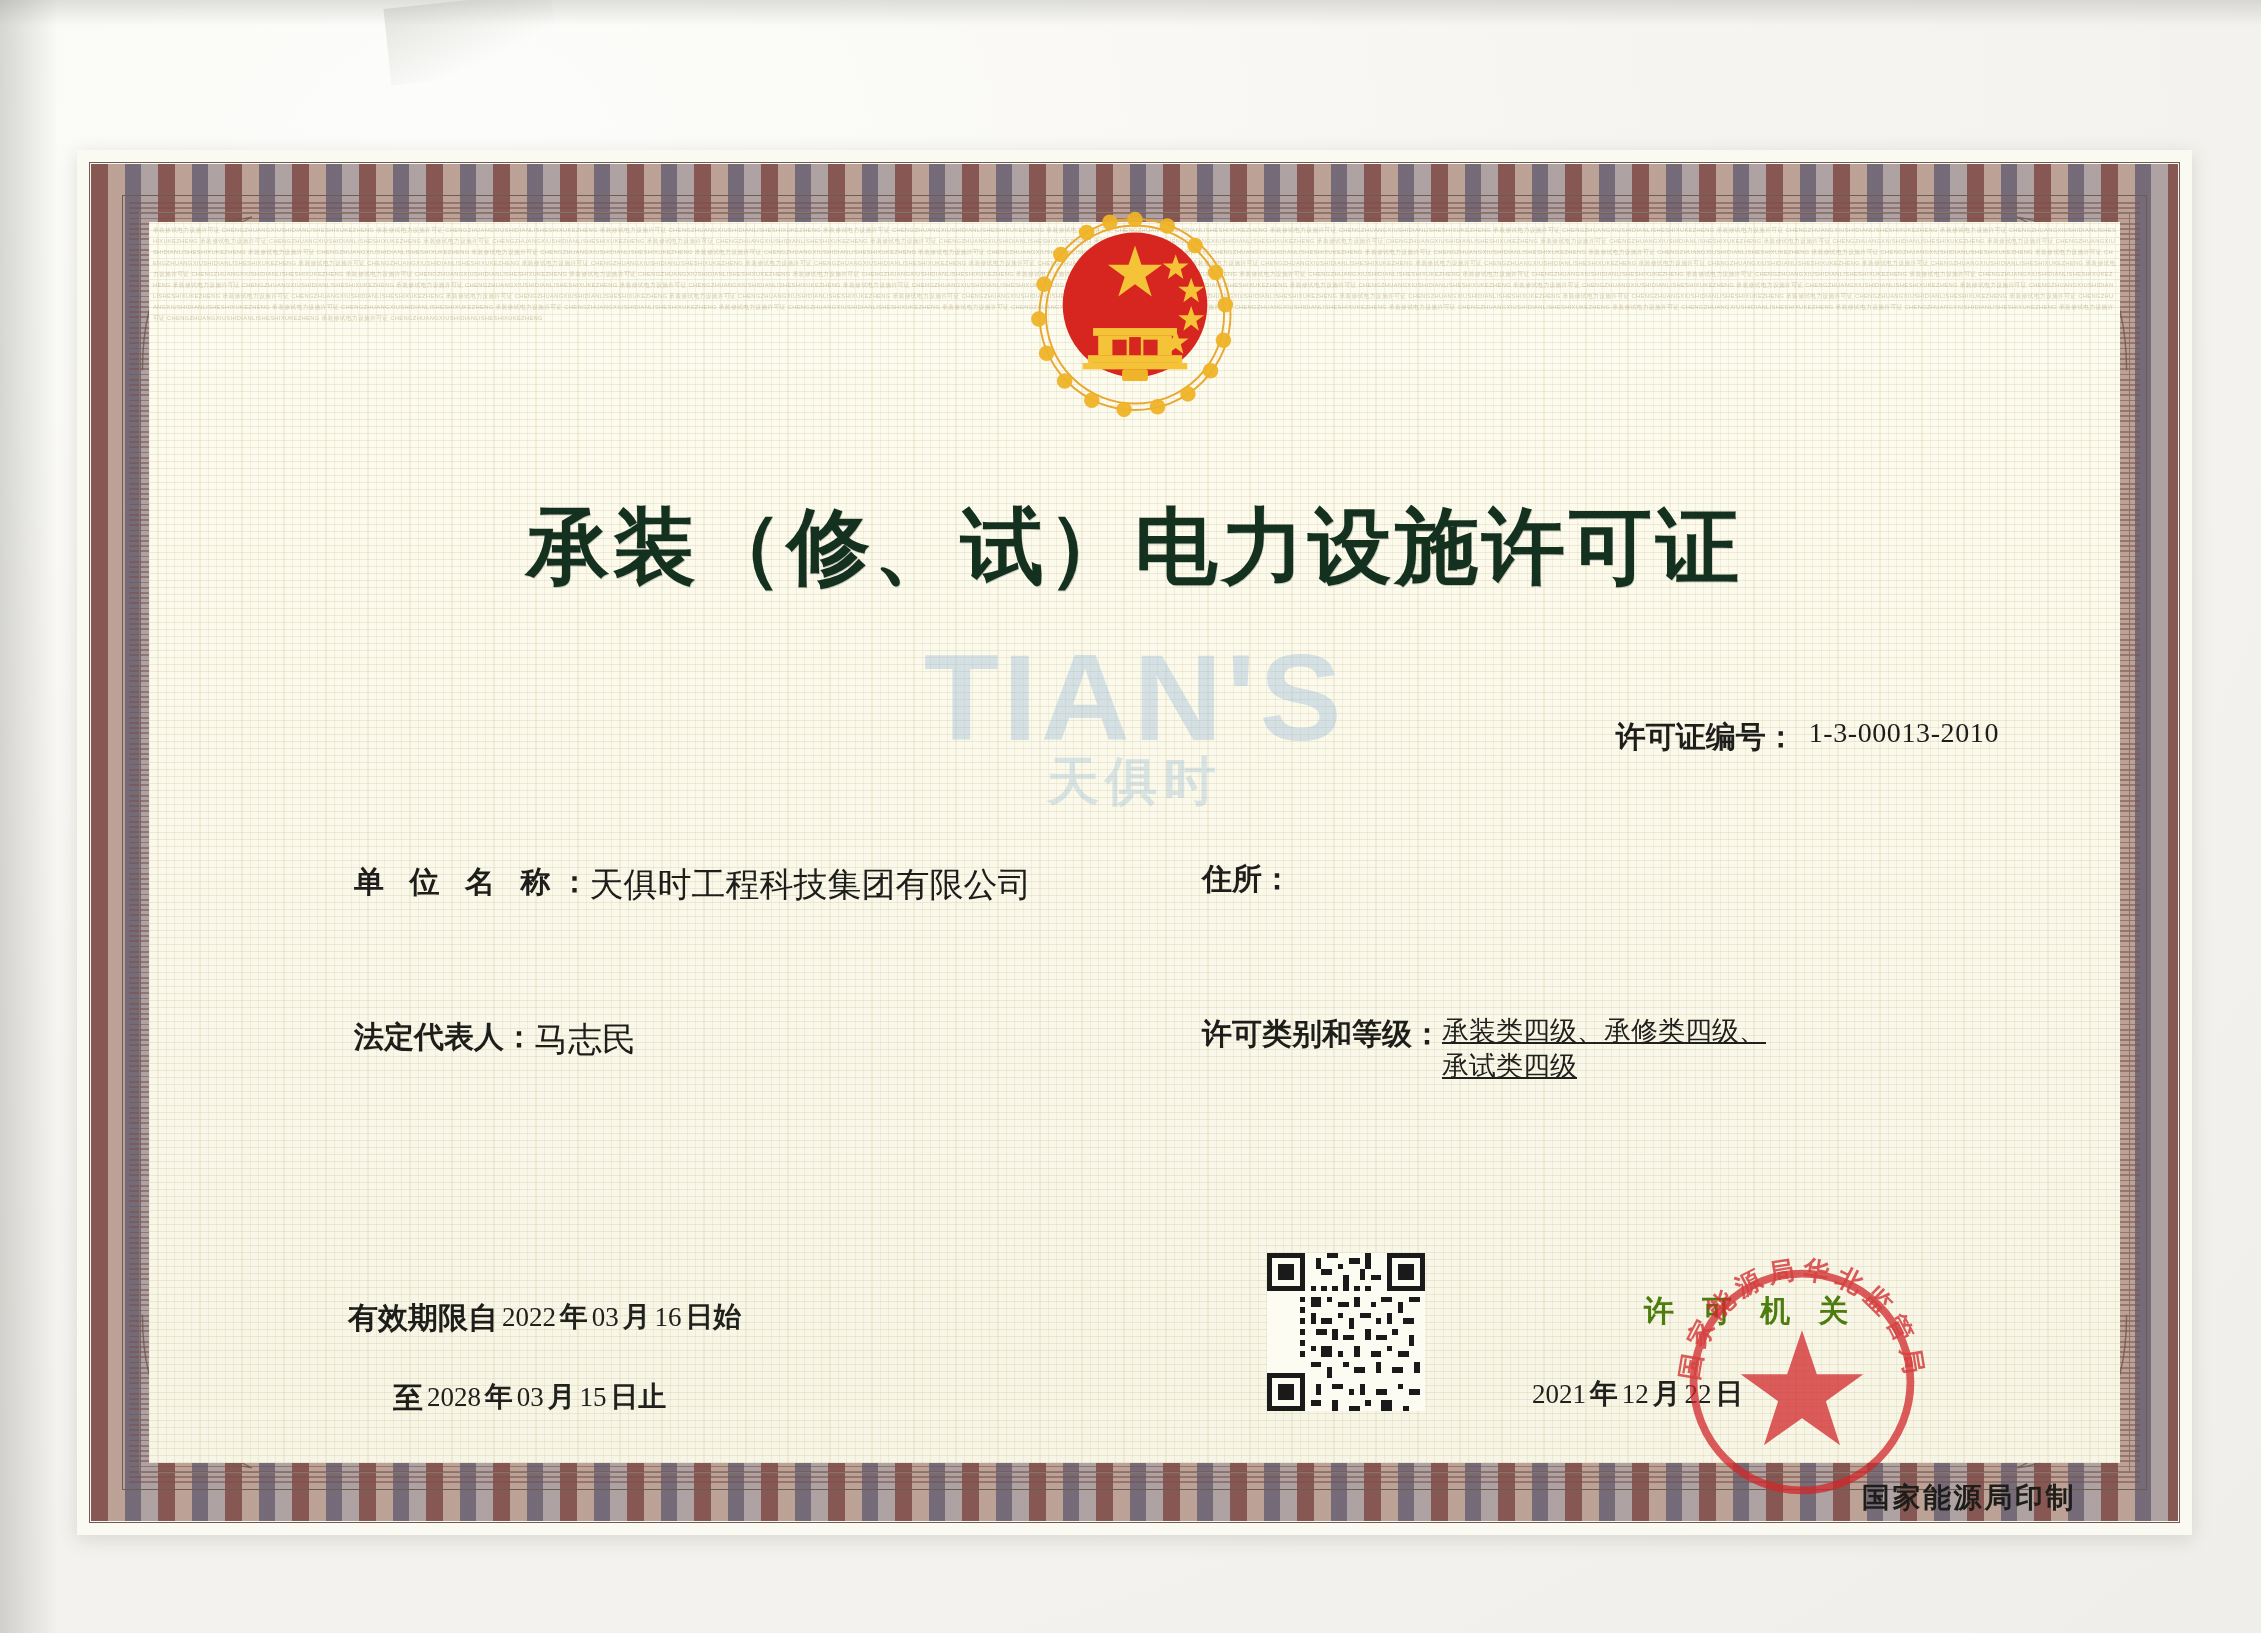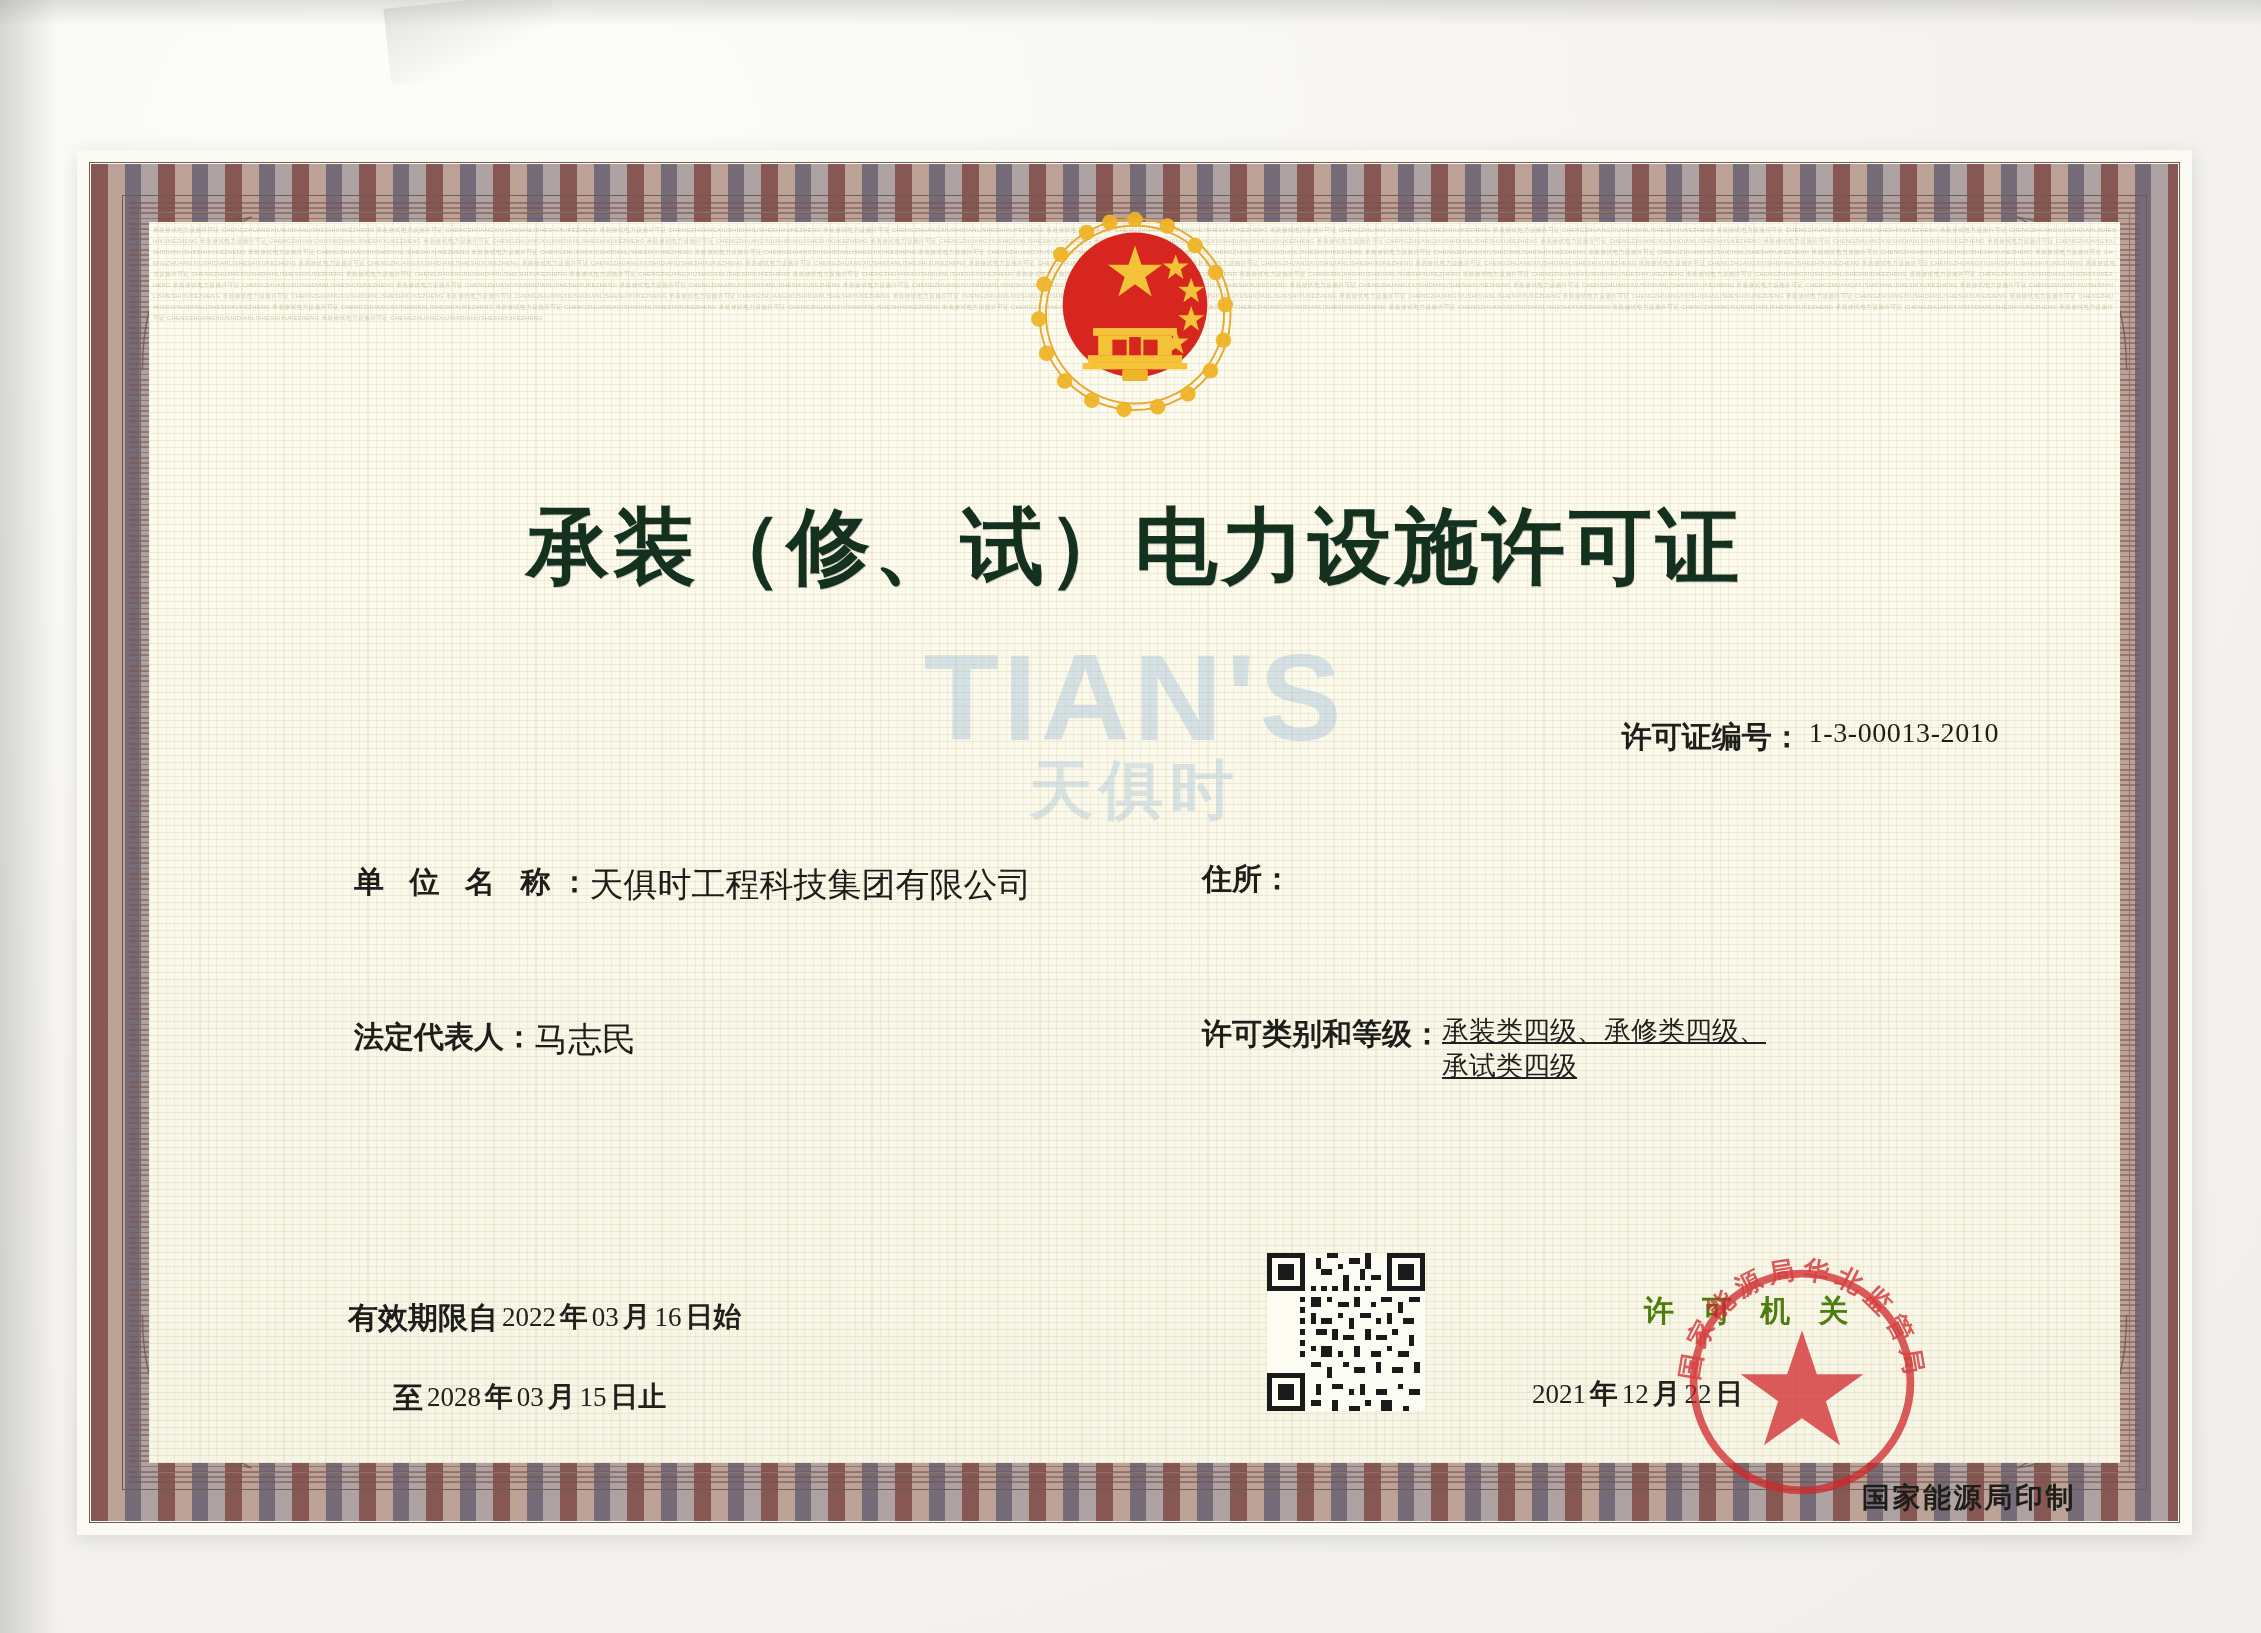--- a/index.html
+++ b/index.html
@@ -153,21 +153,21 @@
   }
   #watermark .wm-latin {
     font-family: "Liberation Sans", sans-serif;
     font-weight: bold;
     font-size: 123px;
     letter-spacing: 3.9px;
     color: rgba(150,185,215,0.38);
     line-height: .95;
   }
   #watermark .wm-cn {
-    font-size: 64px;
+    font-size: 52px;
     font-weight: bold;
     color: rgba(150,185,215,0.34);
     letter-spacing: 6.4px;
     margin-top: -10.3px;
   }
 
   
   #content {
     position: absolute;
     inset: 0;
@@ -201,21 +201,21 @@
     font-size: 34px;
     color: #1d1d1a;
     white-space: nowrap;
   }
   .val-mono {
     font-family: "Liberation Serif", serif;
     letter-spacing: 0.6px;
   }
 
   #license-no-row { right: 193px; top: 567px; }
-  #license-no-row .val { font-size: 28px; margin-left: 7px; }
+  #license-no-row .val { font-size: 28px; margin-left: 13px; }
 
   #unit-row   { left: 277px; top: 712px; }
   #addr-row   { left: 1125px; top: 709px; }
   #legal-row  { left: 277px; top: 867px; }
   #cat-row    { left: 1125px; top: 864px; }
   .cat-values { display: flex; flex-direction: column; text-decoration: underline; }
   .cat-values span { font-size: 27px; line-height: 1.3; }
 
   #valid-from-row { left: 271px; top: 1148px; }
   #valid-to-row   { left: 316px; top: 1228px; }

